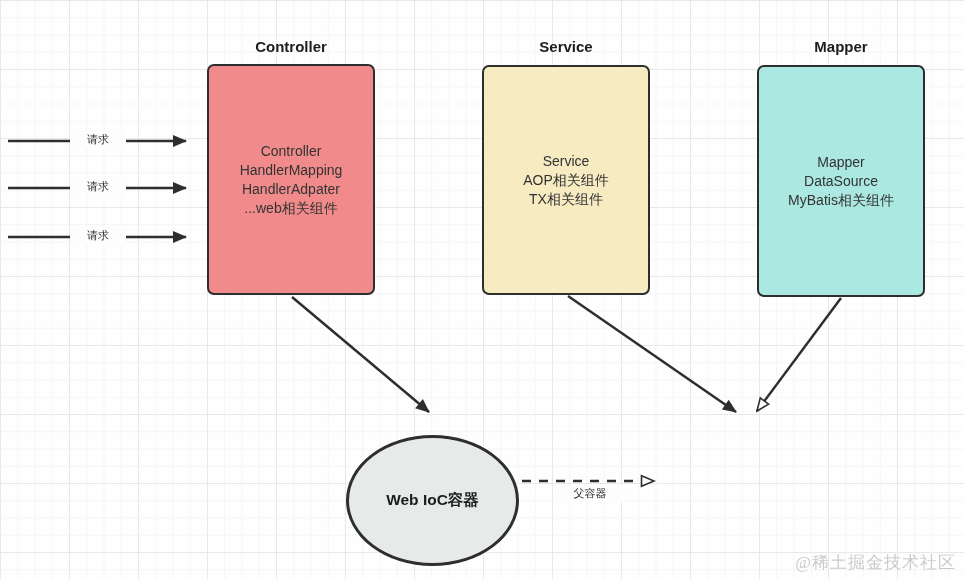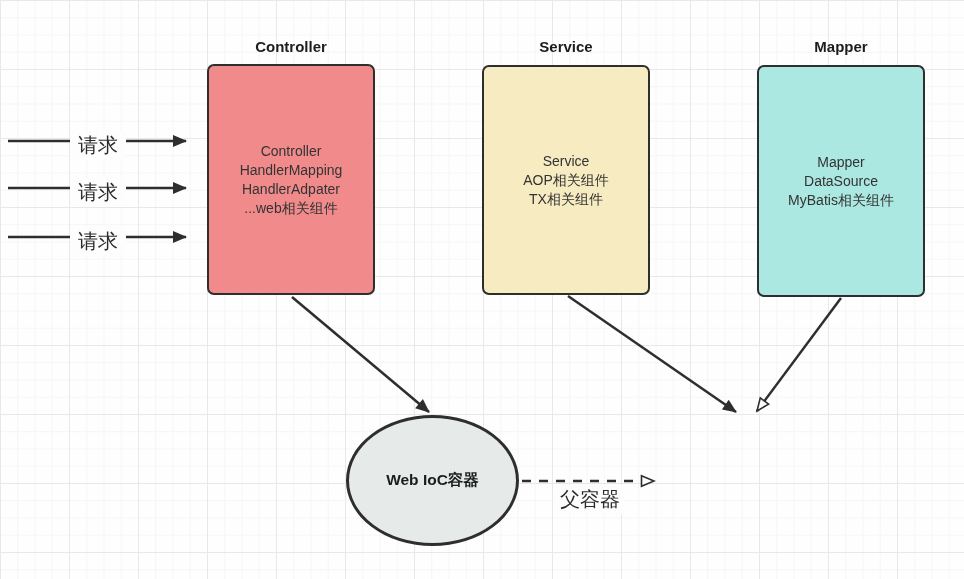--- a/index.html
+++ b/index.html
@@ -39,32 +39,32 @@
   .title-service{left:482px;width:168px;}
   .title-mapper{left:757px;width:168px;}
   .ellipse{
     position:absolute;
     border:3px solid #2e2e2e;
     border-radius:50%;
     background:#e6eae9;
     display:flex;align-items:center;justify-content:center;
     box-sizing:border-box;
   }
-  .ellipse-web{left:346px;top:415px;width:173px;height:131px;}
+  .ellipse-web{left:346px;top:435px;width:173px;height:131px;}
   .ellipse-root{left:657px;top:416px;width:174px;height:130px;}
   .ellipse-label{font-weight:bold;font-size:15.5px;color:#1c1c1c;}
   .connector-layer{
     position:absolute;left:0;top:0;width:964px;height:579px;
     pointer-events:none;
   }
   .edge-label{
     position:absolute;
     background:#fdfdfd;
     text-align:center;
-    font-size:20px;color:#2b2b2b;
+    font-size:11px;color:#2b2b2b;
     padding:1px 2px;
   }
   .lbl-req1{left:70px;top:131px;width:52px;}
   .lbl-req2{left:70px;top:178px;width:52px;}
   .lbl-req3{left:70px;top:227px;width:52px;}
   .lbl-parent{left:555px;top:485px;width:66px;}
   .watermark{
     position:absolute;right:8px;bottom:5px;
     font-size:17px;color:#cbcbcb;letter-spacing:1px;
     font-family:"Liberation Serif", serif;
@@ -116,14 +116,15 @@
     <line x1="568" y1="296" x2="736" y2="412" stroke="#2e2e2e" stroke-width="2.5" marker-end="url(#mFilled)"></line>
     <line x1="841" y1="298" x2="757" y2="411" stroke="#2e2e2e" stroke-width="2.5" marker-end="url(#mOpen)"></line>
     <line x1="522" y1="481" x2="654" y2="481" stroke="#2e2e2e" stroke-width="2.5" stroke-dasharray="9 8" marker-end="url(#mOpen)"></line>
   </svg>
 
   <div class="edge-label lbl-req1">请求</div>
   <div class="edge-label lbl-req2">请求</div>
   <div class="edge-label lbl-req3">请求</div>
   <div class="edge-label lbl-parent">父容器</div>
 
+  <div class="watermark">@稀土掘金技术社区</div>
 
 </div>
 
 </body></html>

